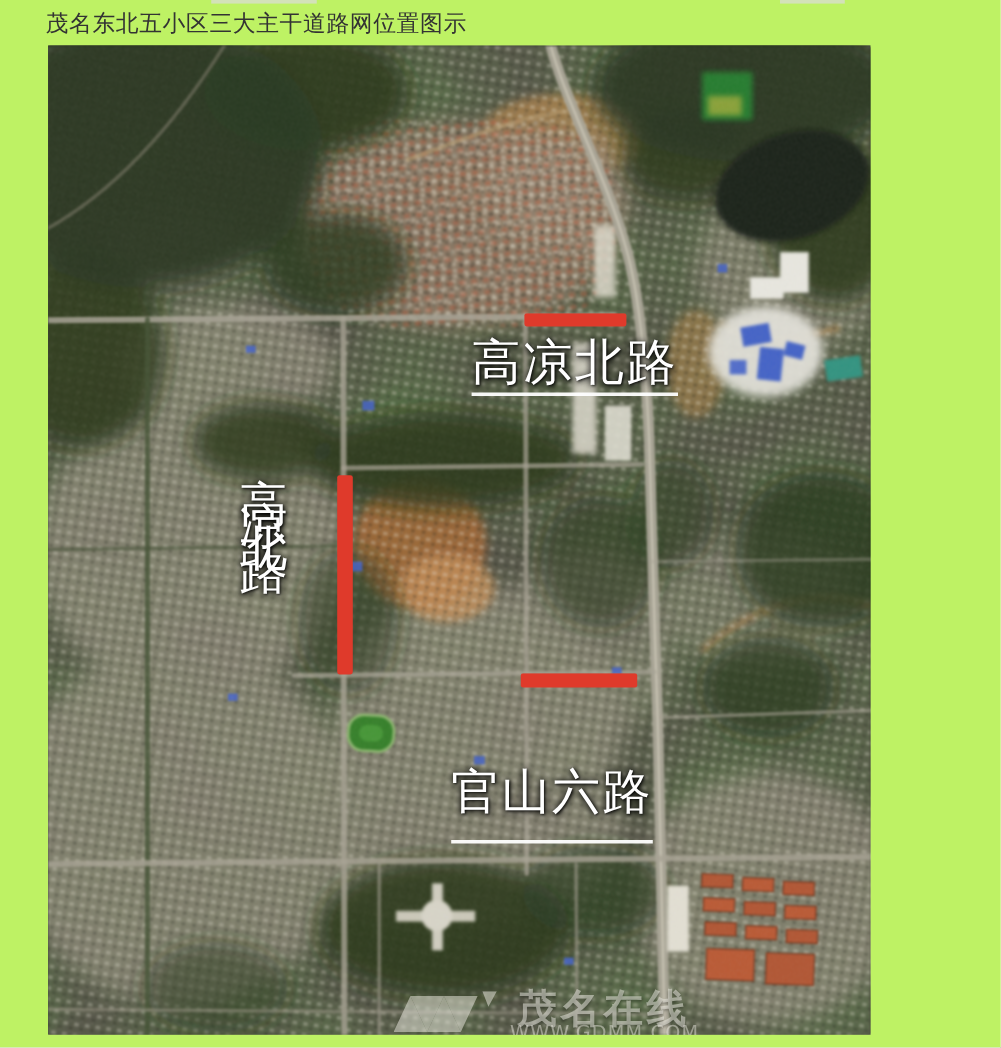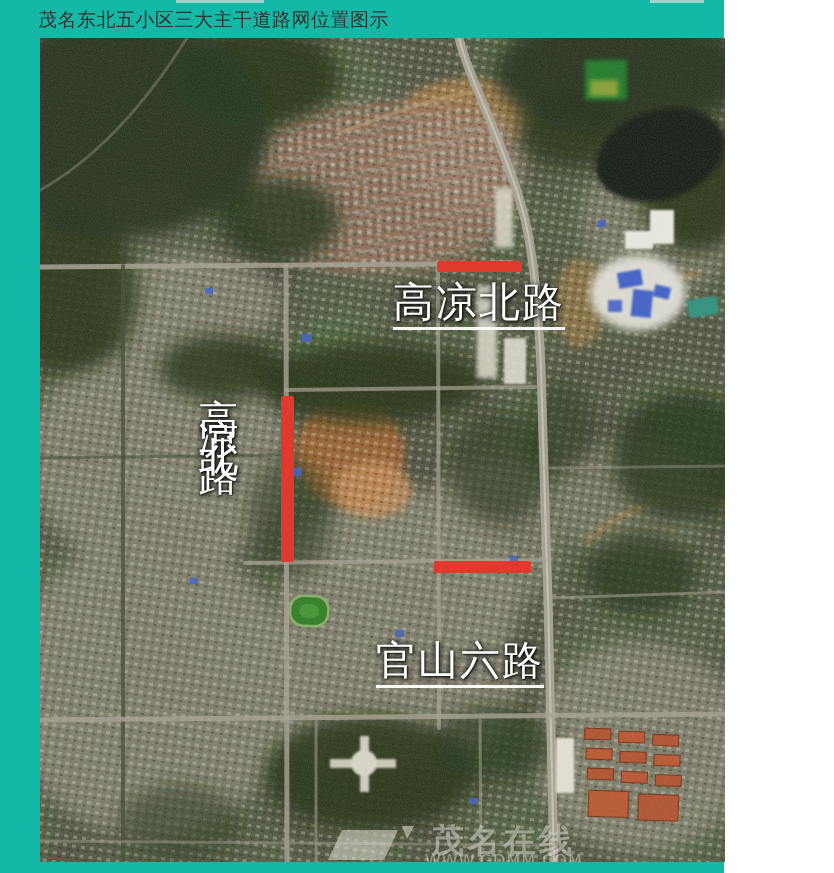--- a/index.html
+++ b/index.html
@@ -1,33 +1,33 @@
 <!DOCTYPE html>
 <html><head>
 <meta charset="utf-8">
 <style>
   html,body{margin:0;padding:0;background:#ffffff;width:834px;height:873px;overflow:hidden;
     font-family:"DejaVu Sans","Liberation Sans",sans-serif;}
-  .page{position:relative;width:724px;height:873px;background:#14b8a6;}
+  .page{position:relative;width:834px;height:873px;background:#bef264;}
   .top-strip{position:absolute;top:0;height:3px;background:#dcdcdc;opacity:.7;}
   .strip-a{left:176px;width:88px;}
   .strip-b{left:650px;width:54px;}
   .title{position:absolute;left:38px;top:7px;font-size:19px;color:#333;letter-spacing:.5px;white-space:nowrap;}
   .map{position:absolute;left:40px;top:38px;width:685px;height:824px;overflow:hidden;background:#47483c;}
   .map > svg.base{position:absolute;left:0;top:0;width:685px;height:824px;filter:blur(.7px) saturate(1.05);}
   .bar{position:absolute;background:#df3a2b;border-radius:2px;}
   .bar-dayuan{left:397px;top:223px;width:85px;height:11px;}
   .bar-gaoliang{left:241px;top:358px;width:13px;height:166px;}
   .bar-guanshan{left:394px;top:523px;width:97px;height:12px;}
   .road-label{position:absolute;color:#fff;font-weight:500;line-height:1.05;white-space:nowrap;
     text-shadow:0 0 5px rgba(0,0,0,.85),0 2px 6px rgba(0,0,0,.55),1px 1px 2px rgba(0,0,0,.7);}
   .label-dayuan{left:353px;top:243px;font-size:41px;letter-spacing:2px;
     border-bottom:3px solid rgba(255,255,255,.95);padding-bottom:3px;}
   .label-guanshan{left:336px;top:601px;font-size:40px;letter-spacing:2px;
-    border-bottom:3px solid rgba(255,255,255,.95);padding-bottom:4px;}
+    border-bottom:3px solid rgba(255,255,255,.95);padding-bottom:19px;}
   .label-gaoliang{left:158px;top:327px;font-size:40px;writing-mode:vertical-rl;
     text-orientation:upright;letter-spacing:20px;}
   .watermark{position:absolute;left:288px;top:786px;display:flex;align-items:flex-start;opacity:.95;}
   .wm-logo{width:95px;height:36px;position:relative;flex:0 0 auto;margin-top:2px;}
   .wm-text{position:relative;margin-left:8px;}
   .wm-site{font-size:33px;font-weight:bold;letter-spacing:3px;line-height:1;
     color:rgba(235,233,226,.55);text-shadow:0 1px 2px rgba(0,0,0,.25);}
   .wm-url{font-size:16px;letter-spacing:1px;line-height:1;margin-top:-4px;margin-left:-6px;
     color:rgba(235,233,226,.5);}
 </style>

